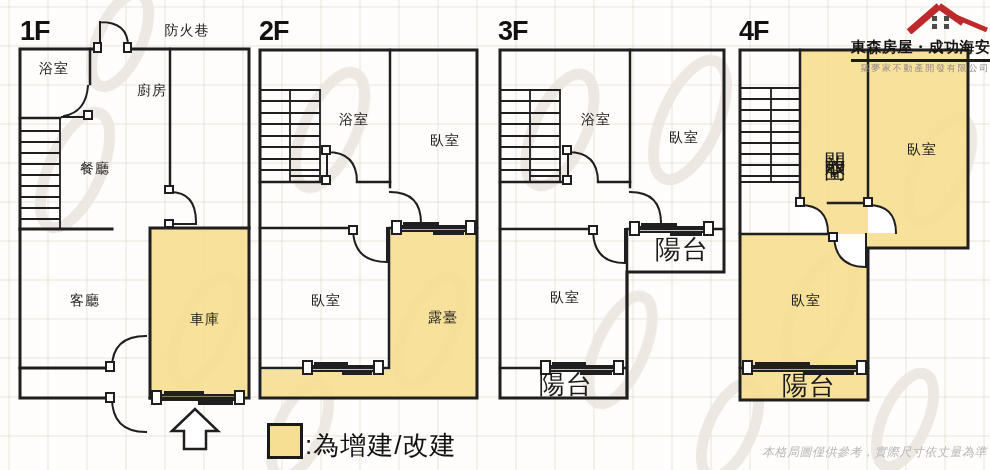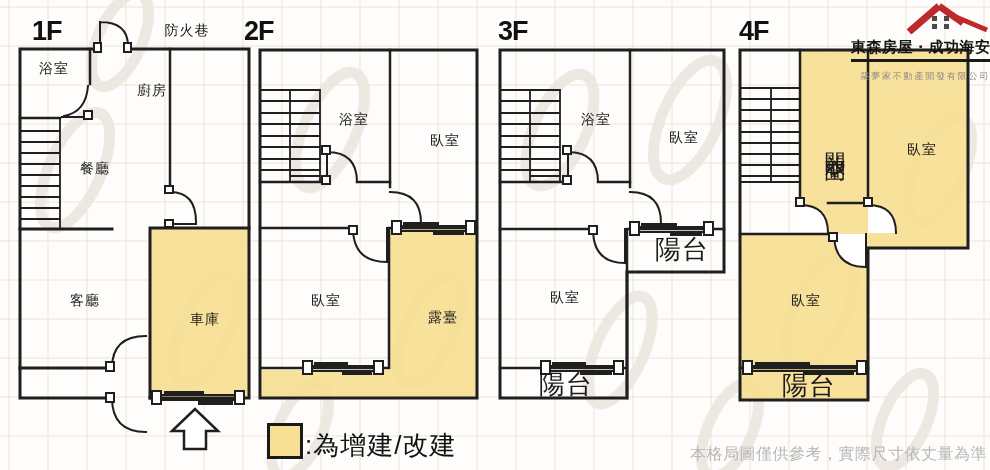--- a/index.html
+++ b/index.html
@@ -35,25 +35,25 @@
   }
   .legend .legend-text{font-size:26px;color:#111;letter-spacing:1px;margin-top:10px;}
   .logo{
     position:absolute;z-index:4;left:851px;top:2px;width:139px;text-align:right;
   }
   .logo-title{
     font-size:15px;font-weight:700;color:#141414;white-space:nowrap;
     border-bottom:3px solid #1a1a1a;padding-bottom:2px;letter-spacing:0.5px;
   }
   .logo-sub{
-    margin-top:8px;font-size:9px;color:#938a8b;letter-spacing:1.8px;white-space:nowrap;
+    margin-top:0;font-size:9px;color:#938a8b;letter-spacing:1.8px;white-space:nowrap;
   }
   .disclaimer{
-    position:absolute;z-index:3;right:3px;top:444px;font-size:16px;color:#b7b7b7;
-    white-space:nowrap;letter-spacing:0.5px;
+    position:absolute;z-index:3;right:3px;top:444px;font-size:12px;color:#b7b7b7;
+    white-space:nowrap;letter-spacing:0.5px;font-style:italic;
   }
 </style>
 </head>
 <body>
 
 <div id="canvas">
 
   <svg class="plan" width="990" height="470" viewBox="0 0 990 470">
 
     <g stroke="#ebe7df" stroke-width="11" fill="none" opacity="0.9">
@@ -224,22 +224,22 @@
 
       <g stroke-width="1.8">
         <path d="M752,366 H857 M752,371 H857"></path>
         <path stroke-width="4" d="M757,364 H808 M805,373 H852"></path>
         <rect x="743" y="361" width="9" height="13" fill="#fff" stroke-width="2"></rect>
         <rect x="857" y="361" width="9" height="13" fill="#fff" stroke-width="2"></rect>
       </g>
     </g>
   </svg>
 
-  <span class="flabel" style="left:32px;top:16px">1F</span>
-  <span class="flabel" style="left:244px;top:16px">2F</span>
+  <span class="flabel" style="left:20px;top:16px">1F</span>
+  <span class="flabel" style="left:259px;top:16px">2F</span>
   <span class="flabel" style="left:498px;top:16px">3F</span>
   <span class="flabel" style="left:739px;top:16px">4F</span>
 
   <span class="rlabel" style="left:187px;top:31px">防火巷</span>
   <span class="rlabel" style="left:54px;top:69px">浴室</span>
   <span class="rlabel" style="left:152px;top:91px">廚房</span>
   <span class="rlabel" style="left:95px;top:169px">餐廳</span>
   <span class="rlabel" style="left:85px;top:301px">客廳</span>
   <span class="rlabel" style="left:205px;top:320px">車庫</span>
 

